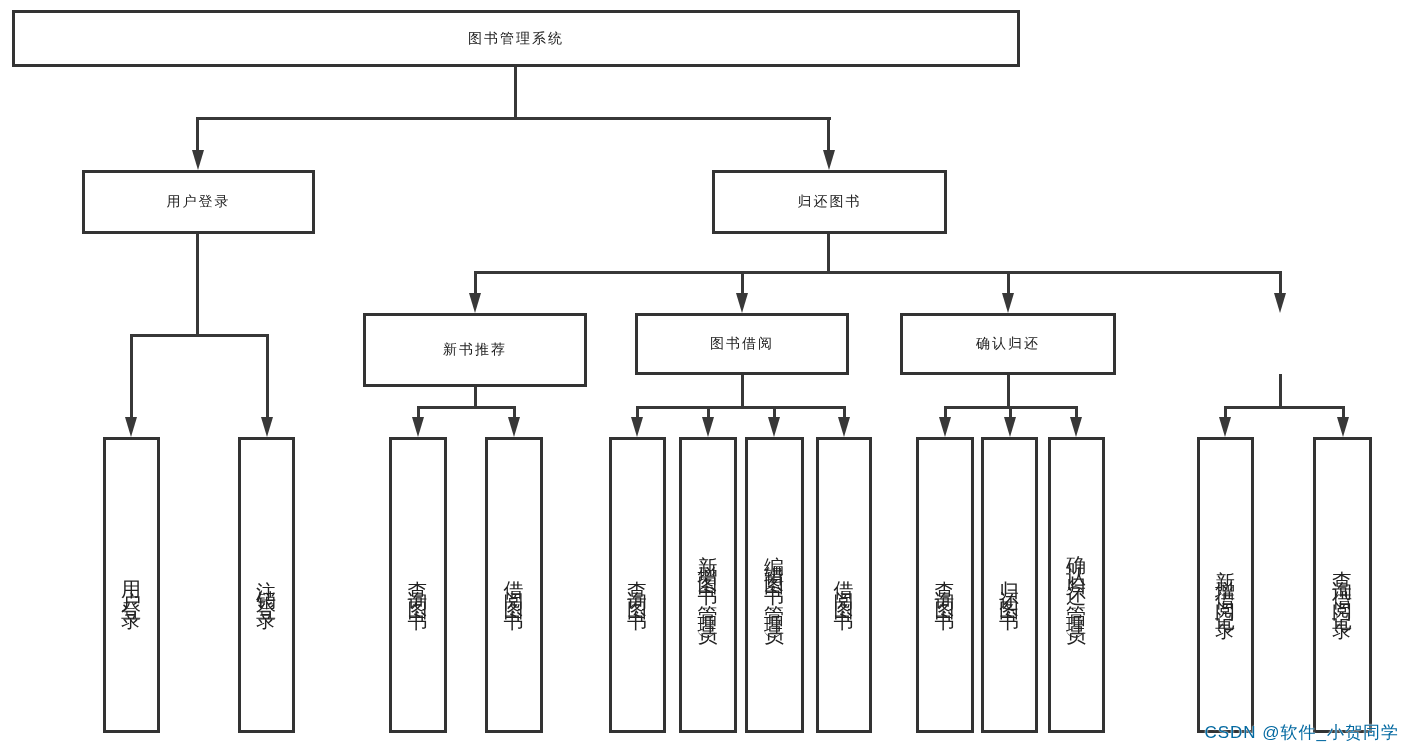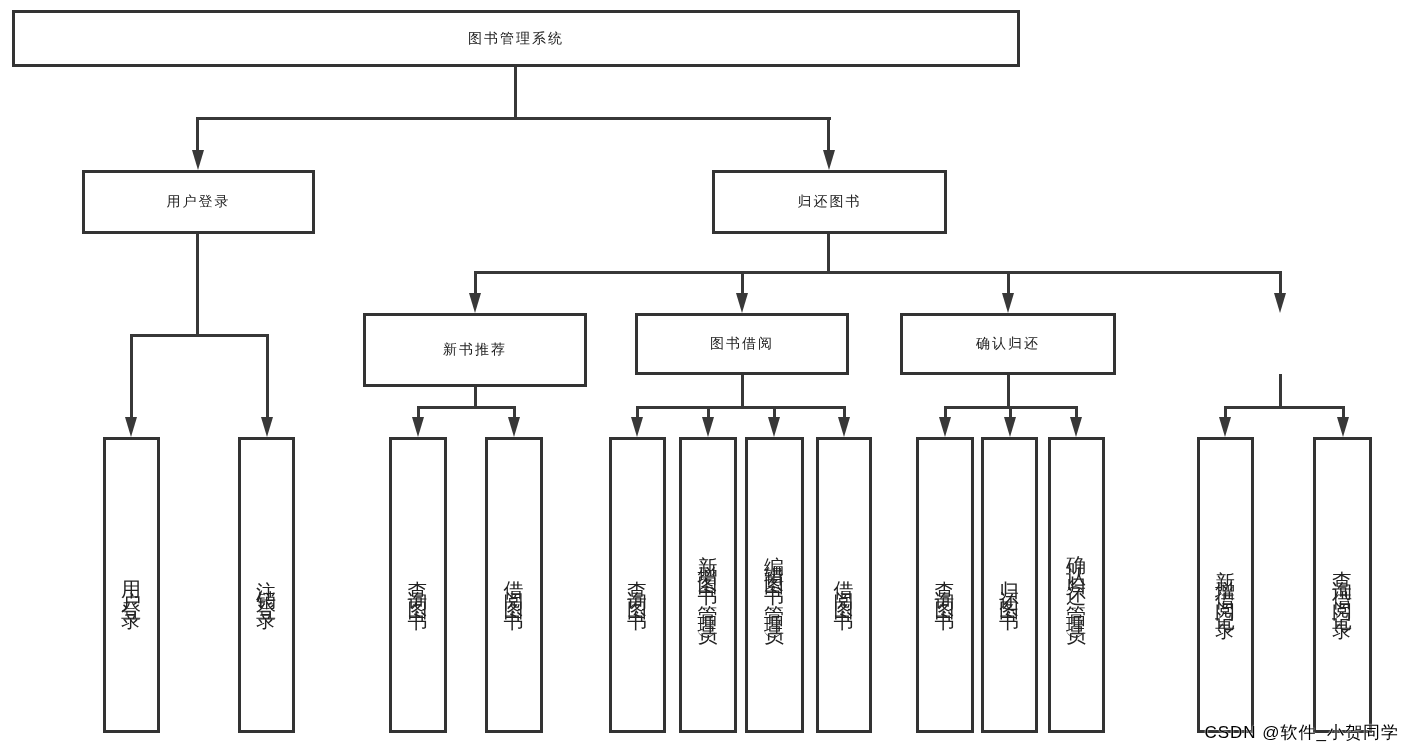--- a/index.html
+++ b/index.html
@@ -17,21 +17,21 @@
     font-size:20px;letter-spacing:10px;line-height:1;color:#222222;
   }
   .vline{position:absolute;width:3px;background:#383838;z-index:1;}
   .hline{position:absolute;height:3px;background:#383838;z-index:1;}
   .arrow{
     position:absolute;width:0;height:0;z-index:1;
     border-left:6px solid transparent;border-right:6px solid transparent;
     border-top:20px solid #383838;
   }
   .watermark{
-    position:absolute;right:6px;bottom:3px;font-size:17px;color:#000000;z-index:3;
+    position:absolute;right:6px;bottom:3px;font-size:17px;color:#0369a1;z-index:3;
     text-shadow:0 0 2px #ffffff,0 0 1px #ffffff;letter-spacing:1px;white-space:nowrap;
   }
 </style>
 </head>
 <body>
 
 <div id="canvas">
 
   <div class="box" style="left:12px;top:10px;width:1008px;height:57px;">
     <span class="hlabel">图书管理系统</span>

